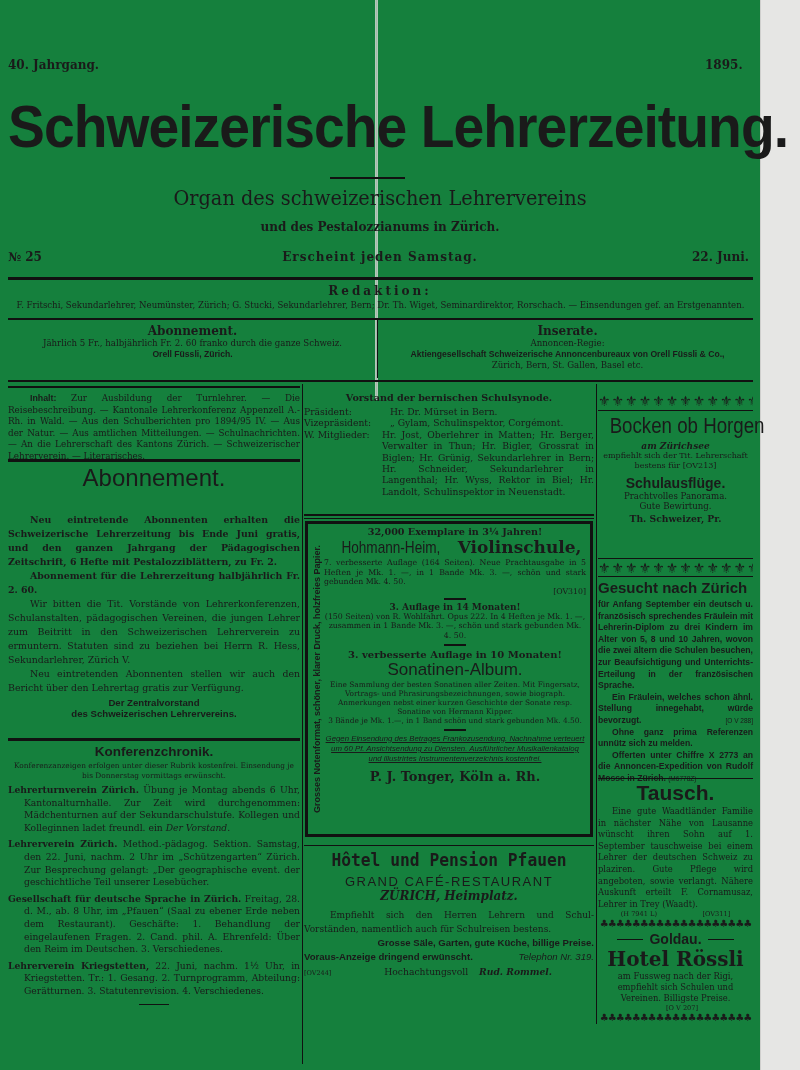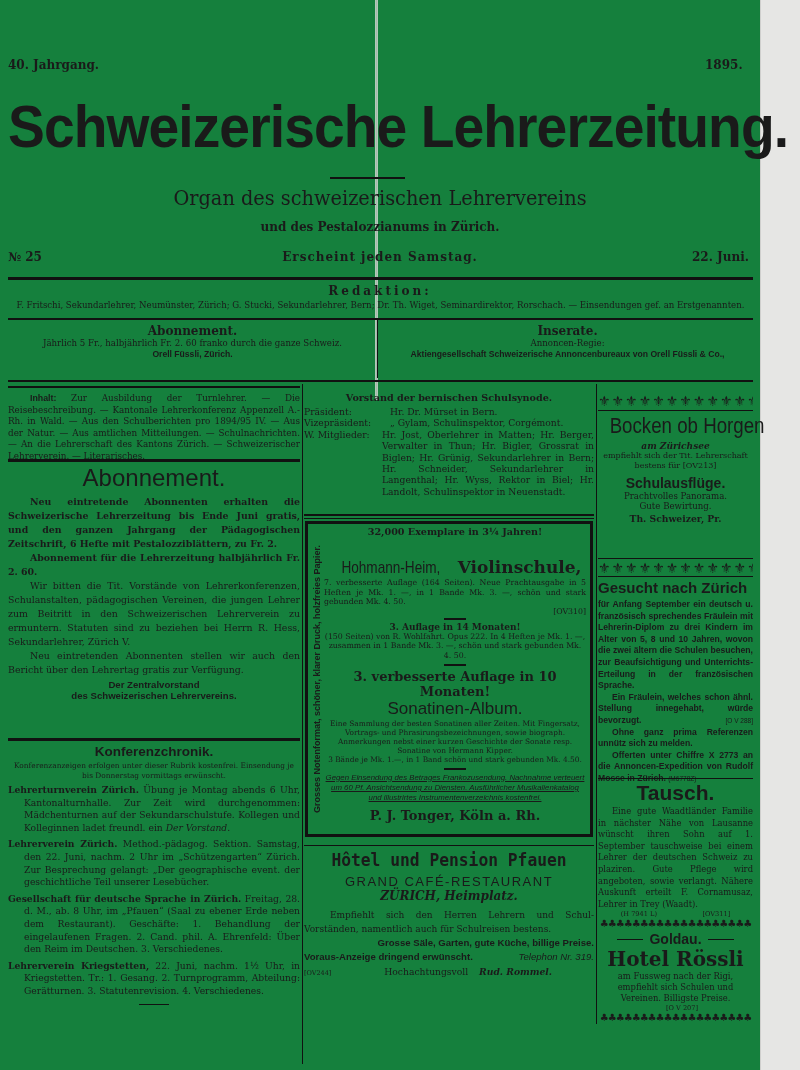--- a/index.html
+++ b/index.html
@@ -71,36 +71,37 @@
   <div class="abs" style="left:10px;top:324px;width:365px;">
     <div class="box-title">Abonnement.</div>
     <div class="small c">Jährlich 5 Fr., halbjährlich Fr. 2. 60 franko durch die ganze Schweiz.</div>
     <div class="small c b sans">Orell Füssli, Zürich.</div>
   </div>
   <div class="abs vline" style="left:377px;top:320px;height:58px;"></div>
   <div class="abs" style="left:380px;top:324px;width:375px;">
     <div class="box-title">Inserate.</div>
     <div class="small c">Annoncen-Regie:</div>
     <div class="small c b sans">Aktiengesellschaft Schweizerische Annoncenbureaux von Orell Füssli &amp; Co.,</div>
+    <div class="small c">Zürich, Bern, St. Gallen, Basel etc.</div>
   </div>
   <div class="abs thick-rule" style="left:8px;top:380px;width:745px;height:2px;"></div>
 
   <div class="abs vline" style="left:302px;top:384px;height:680px;"></div>
   <div class="abs vline" style="left:596px;top:384px;height:640px;"></div>
 
   <div class="abs thick-rule col1" style="top:386px;height:2px;"></div>
   <div class="abs col1 small j" style="top:393px;font-size:8.8px;line-height:11.6px;text-indent:22px;">
     <span class="b sans">Inhalt:</span>
     <span>Zur Ausbildung der Turnlehrer. — Die Reisebeschreibung. — Kantonale Lehrerkonferenz Appenzell A.-Rh. in Wald. — Aus den Schulberichten pro 1894/95 IV. — Aus der Natur. — Aus amtlichen Mitteilungen. — Schulnachrichten. — An die Lehrerschaft des Kantons Zürich. — Schweizerischer Lehrerverein. — Literarisches.</span>
   </div>
   <div class="abs thick-rule col1" style="top:459px;height:3px;"></div>
 
   <div class="abs col1" style="top:464px;">
     <div class="abo-big">Abonnement.</div>
-    <div class="para" style="margin-top:3px;">
+    <div class="para" style="margin-top:21px;">
       <p class="b">Neu eintretende Abonnenten erhalten die Schweizerische Lehrerzeitung bis Ende Juni gratis, und den ganzen Jahrgang der Pädagogischen Zeitschrift, 6 Hefte mit Pestalozziblättern, zu Fr. 2.</p>
       <p class="b">Abonnement für die Lehrerzeitung halbjährlich Fr. 2. 60.</p>
       <p>Wir bitten die Tit. Vorstände von Lehrerkonferenzen, Schulanstalten, pädagogischen Vereinen, die jungen Lehrer zum Beitritt in den Schweizerischen Lehrerverein zu ermuntern. Statuten sind zu beziehen bei Herrn R. Hess, Sekundarlehrer, Zürich V.</p>
       <p>Neu eintretenden Abonnenten stellen wir auch den Bericht über den Lehrertag gratis zur Verfügung.</p>
     </div>
     <div class="c b sans" style="font-size:9.6px;margin-top:2px;">Der Zentralvorstand</div>
     <div class="c b sans" style="font-size:9.6px;">des Schweizerischen Lehrervereins.</div>
   </div>
   <div class="abs thick-rule col1" style="top:738px;height:3px;"></div>
 
@@ -133,28 +134,28 @@
   </div>
   <div class="abs thick-rule col2" style="top:514px;height:2px;"></div>
   <div class="abs thin-rule col2" style="top:518px;"></div>
 
   <div class="abs ad-frame" style="left:305px;top:521px;width:288px;height:316px;">
     <div style="position:absolute;left:16px;right:4px;top:2px;bottom:2px;">
       <div class="vert-text">
           <span>Grosses Notenformat, schöner, klarer Druck, holzfreies Papier.</span>
         </div>
       <div class="c b" style="font-size:9.6px;">32,000 Exemplare in 3¼ Jahren!</div>
-      <div class="c" style="font-size:17px;line-height:20px;margin-top:20px;"><span class="sans" style="transform:scaleX(.8);display:inline-block;">Hohmann-Heim,</span> <span class="b">Violinschule,</span></div>
+      <div class="c" style="font-size:17px;line-height:20px;"><span class="sans" style="transform:scaleX(.8);display:inline-block;">Hohmann-Heim,</span> <span class="b">Violinschule,</span></div>
       <div class="j" style="font-size:7.8px;line-height:9.6px;">7. verbesserte Auflage (164 Seiten). Neue Prachtausgabe in 5 Heften je Mk. 1. —, in 1 Bande Mk. 3. —, schön und stark gebunden Mk. 4. 50.</div>
       <div style="font-size:7.8px;text-align:right;">[OV310]</div>
       <div style="width:22px;height:2px;background:#111;margin:2px auto;"></div>
       <div class="c b" style="font-size:9px;">3. Auflage in 14 Monaten!</div>
       <div class="c" style="font-size:7.8px;line-height:9.6px;">(150 Seiten) von R. Wohlfahrt. Opus 222. In 4 Heften je Mk. 1. —, zusammen in 1 Bande Mk. 3. —, schön und stark gebunden Mk. 4. 50.</div>
       <div style="width:22px;height:2px;background:#111;margin:3px auto;"></div>
-      <div class="c b" style="font-size:13px;">3. verbesserte Auflage in 10 Monaten!</div>
+      <div class="c b" style="font-size:10px;">3. verbesserte Auflage in 10 Monaten!</div>
       <div class="c sans" style="font-size:17px;line-height:20px;">Sonatinen-Album.</div>
       <div class="c" style="font-size:7.4px;line-height:9.2px;">Eine Sammlung der besten Sonatinen aller Zeiten. Mit Fingersatz, Vortrags- und Phrasirungsbezeichnungen, sowie biograph. Anmerkungen nebst einer kurzen Geschichte der Sonate resp. Sonatine von Hermann Kipper.</div>
       <div class="c" style="font-size:7.4px;line-height:9.2px;">3 Bände je Mk. 1.—, in 1 Band schön und stark gebunden Mk. 4.50.</div>
       <div style="width:22px;height:2px;background:#111;margin:3px auto;"></div>
       <div class="c i sans" style="font-size:7.8px;line-height:10px;text-decoration:underline;">Gegen Einsendung des Betrages Frankozusendung. Nachnahme verteuert um 60 Pf. Ansichtsendung zu Diensten. Ausführlicher Musikalienkatalog und illustrirtes Instrumentenverzeichnis kostenfrei.</div>
       <div class="c b" style="font-size:13px;margin-top:5px;">P. J. Tonger, Köln a. Rh.</div>
     </div>
   </div>
 
   <div class="abs thin-rule col2" style="top:845px;"></div>

